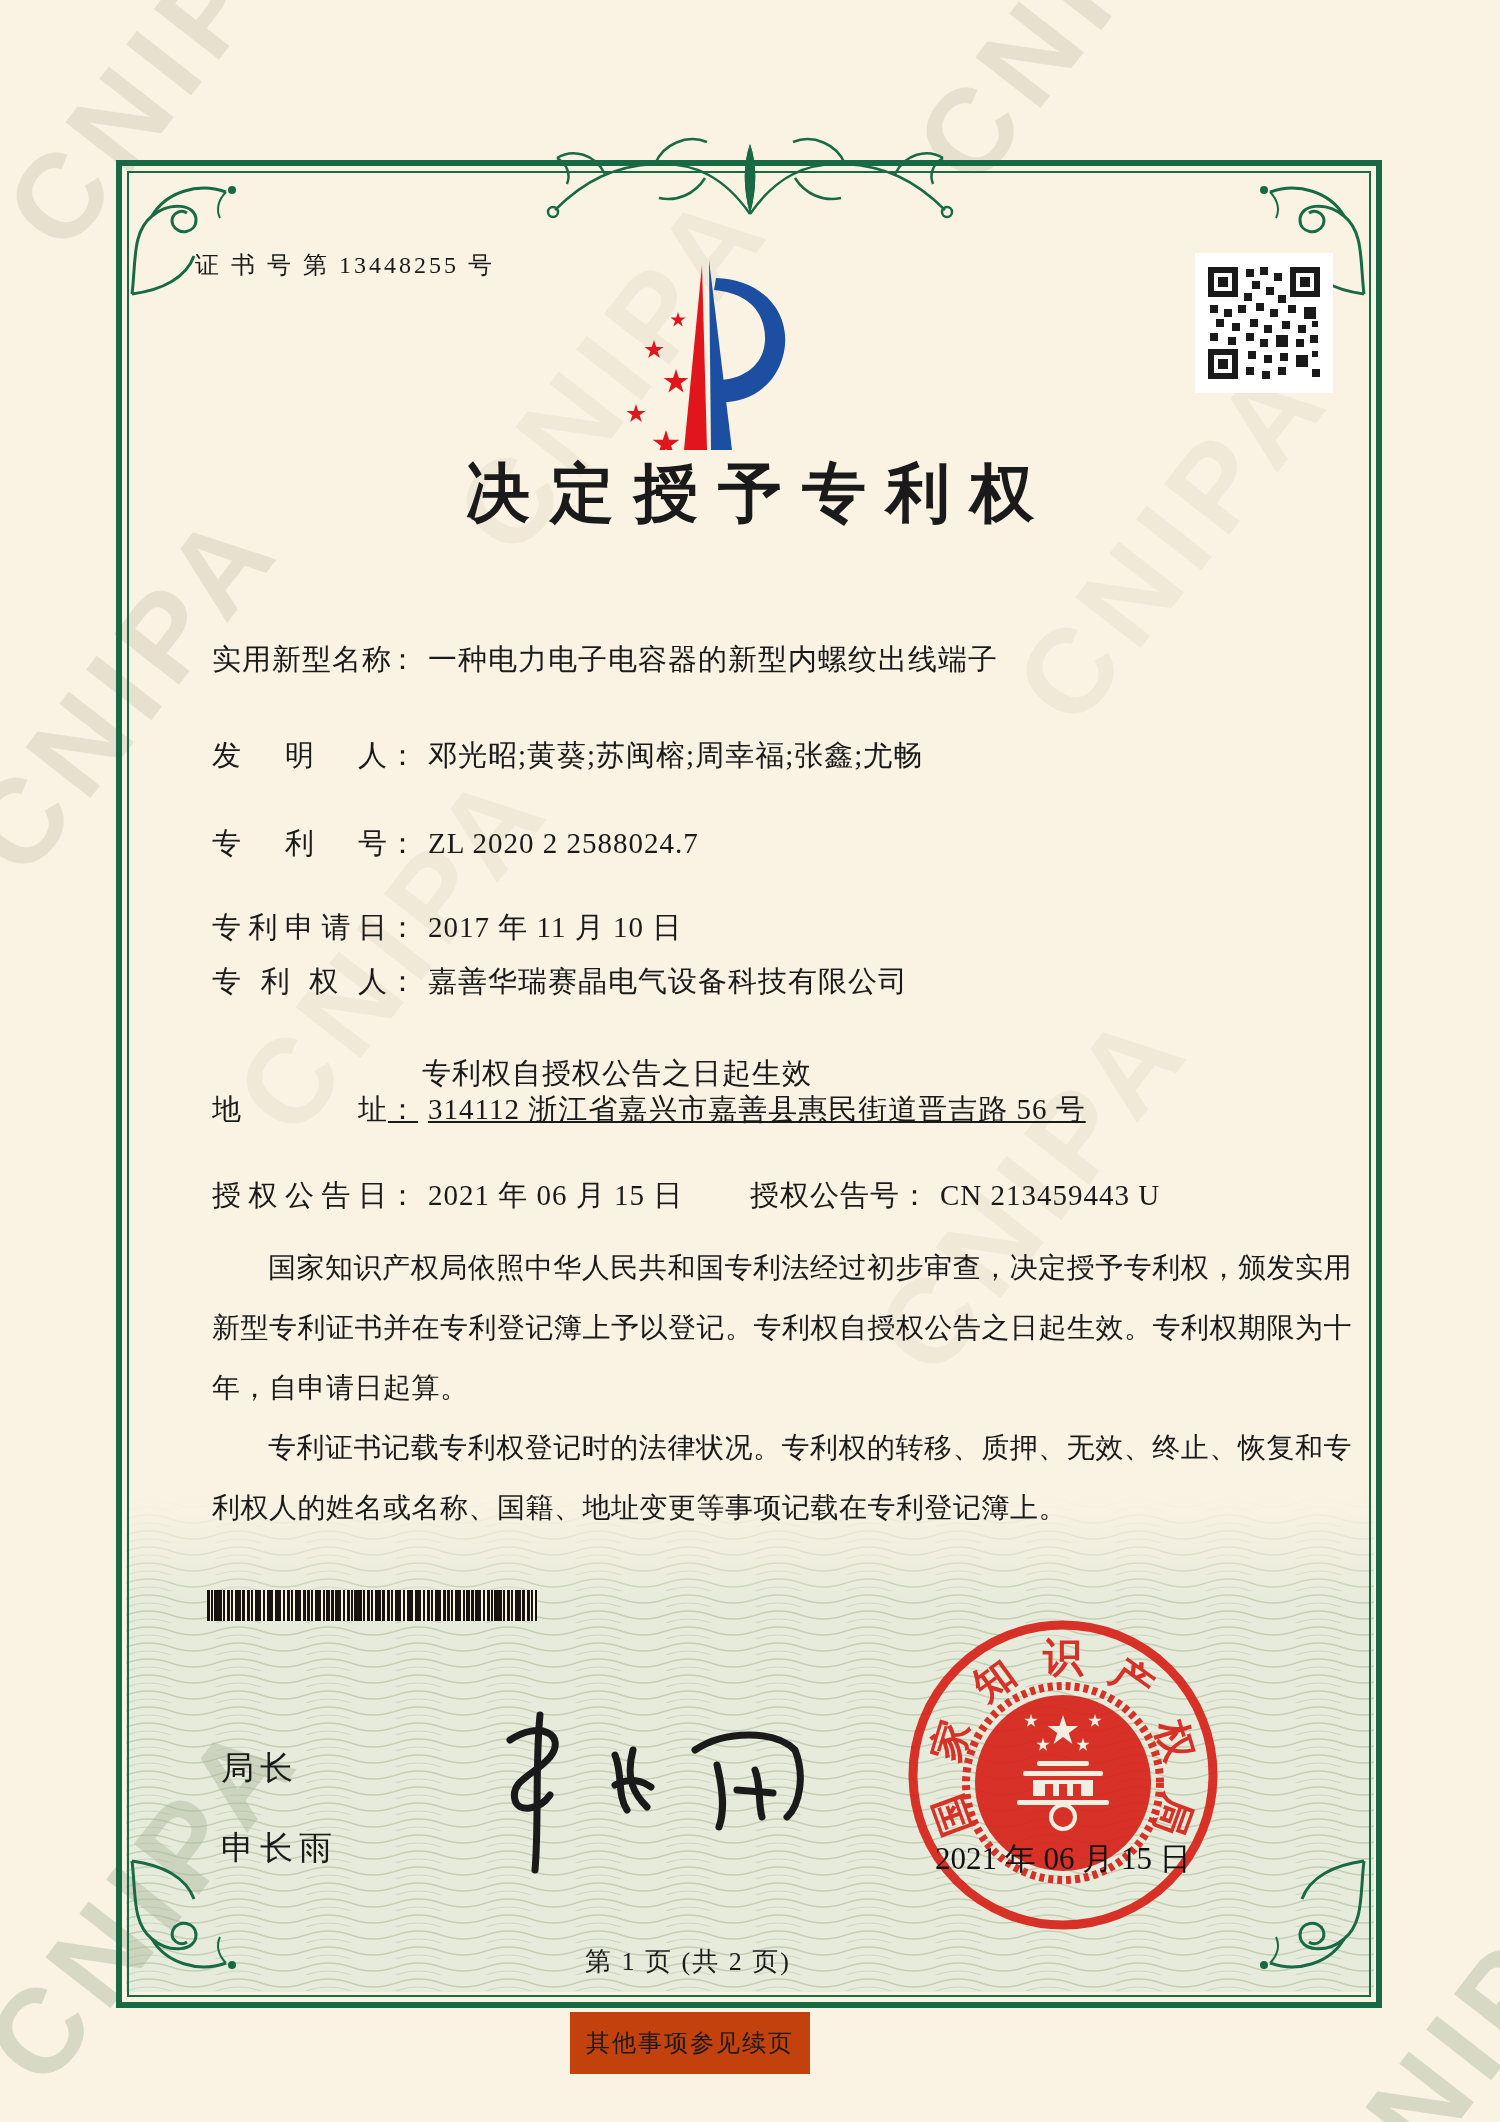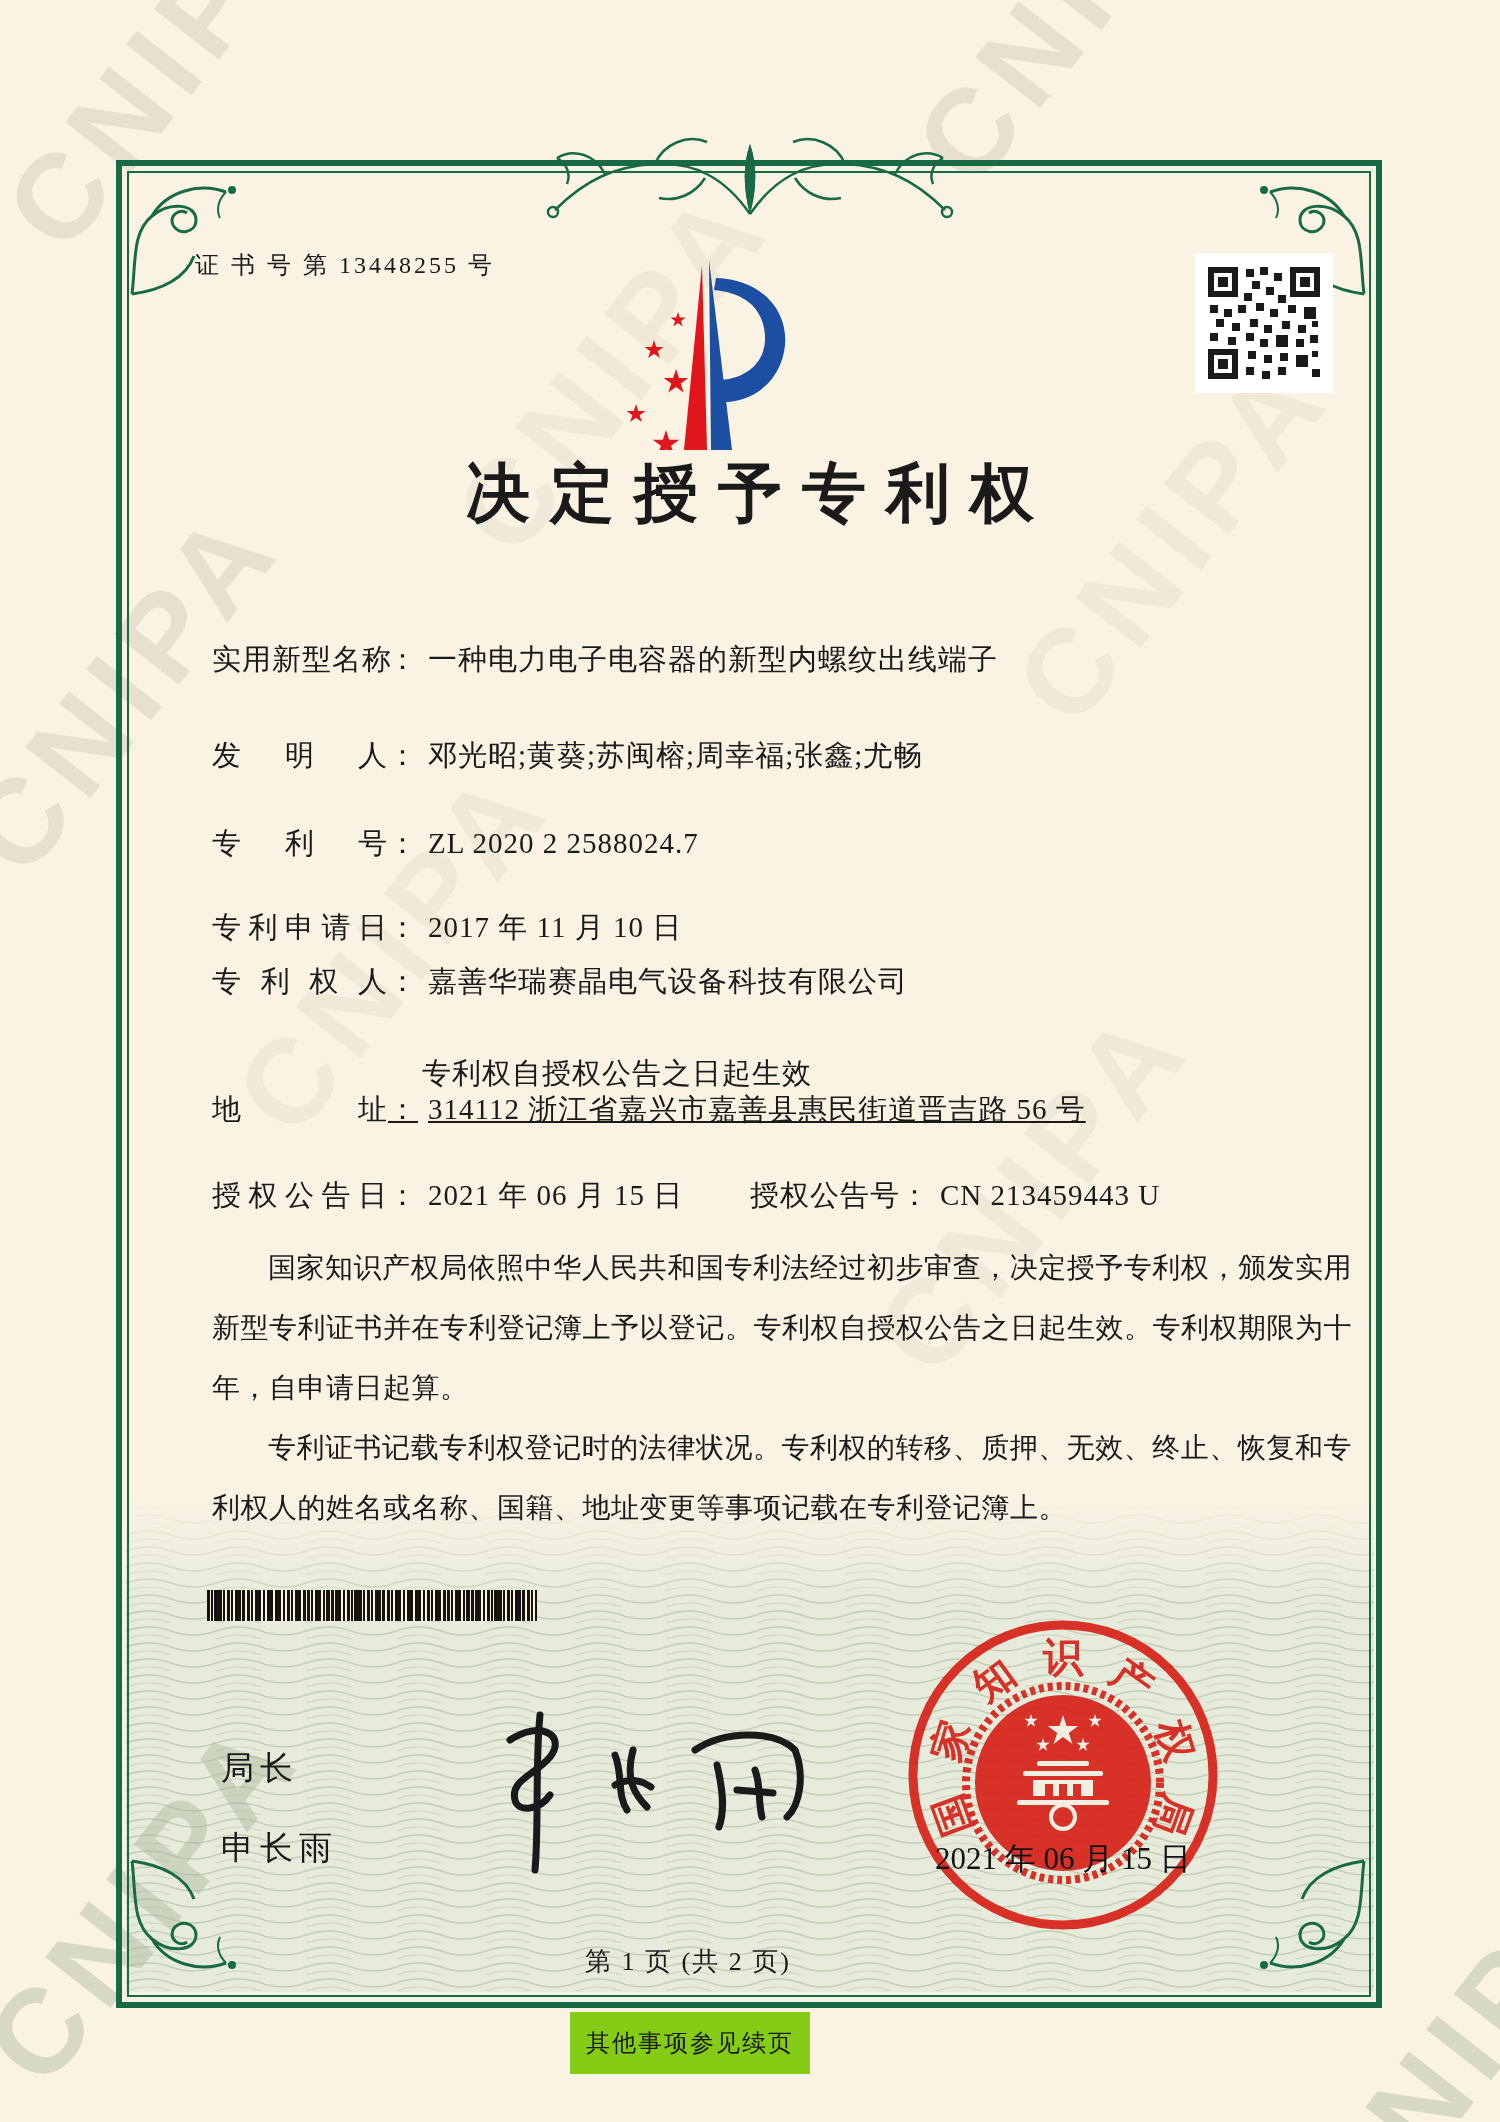--- a/index.html
+++ b/index.html
@@ -65,21 +65,21 @@
   .signature-svg { position:absolute; left:455px; top:1695px; width:370px; height:210px; z-index:5; }
 
   
   .seal { position:absolute; left:903px; top:1615px; width:320px; height:320px; z-index:5; opacity:0.94; }
   .seal-date { position:absolute; left:935px; top:1838px; width:270px; font-size:31px;
                color:#111; z-index:6; white-space:nowrap; }
 
   
   .page-num { position:absolute; left:488px; top:1944px; width:400px; text-align:center;
               font-size:26px; letter-spacing:2px; z-index:5; }
-  .cont-box { position:absolute; left:570px; top:2012px; width:240px; height:62px; background:#84cc16;
+  .cont-box { position:absolute; left:570px; top:2012px; width:240px; height:62px; background:#c2410c;
               z-index:5; text-align:center; line-height:62px; font-size:24px; letter-spacing:2px; }
 </style>
 </head>
 <body>
 
 <div class="wm" style="left:-50px;top:-5px;">CNIPA</div>
 <div class="wm" style="left:860px;top:-70px;">CNIPA</div>
 <div class="wm faint" style="left:400px;top:300px;">CNIPA</div>
 <div class="wm" style="left:-90px;top:620px;">CNIPA</div>
 <div class="wm faint" style="left:960px;top:470px;">CNIPA</div>

